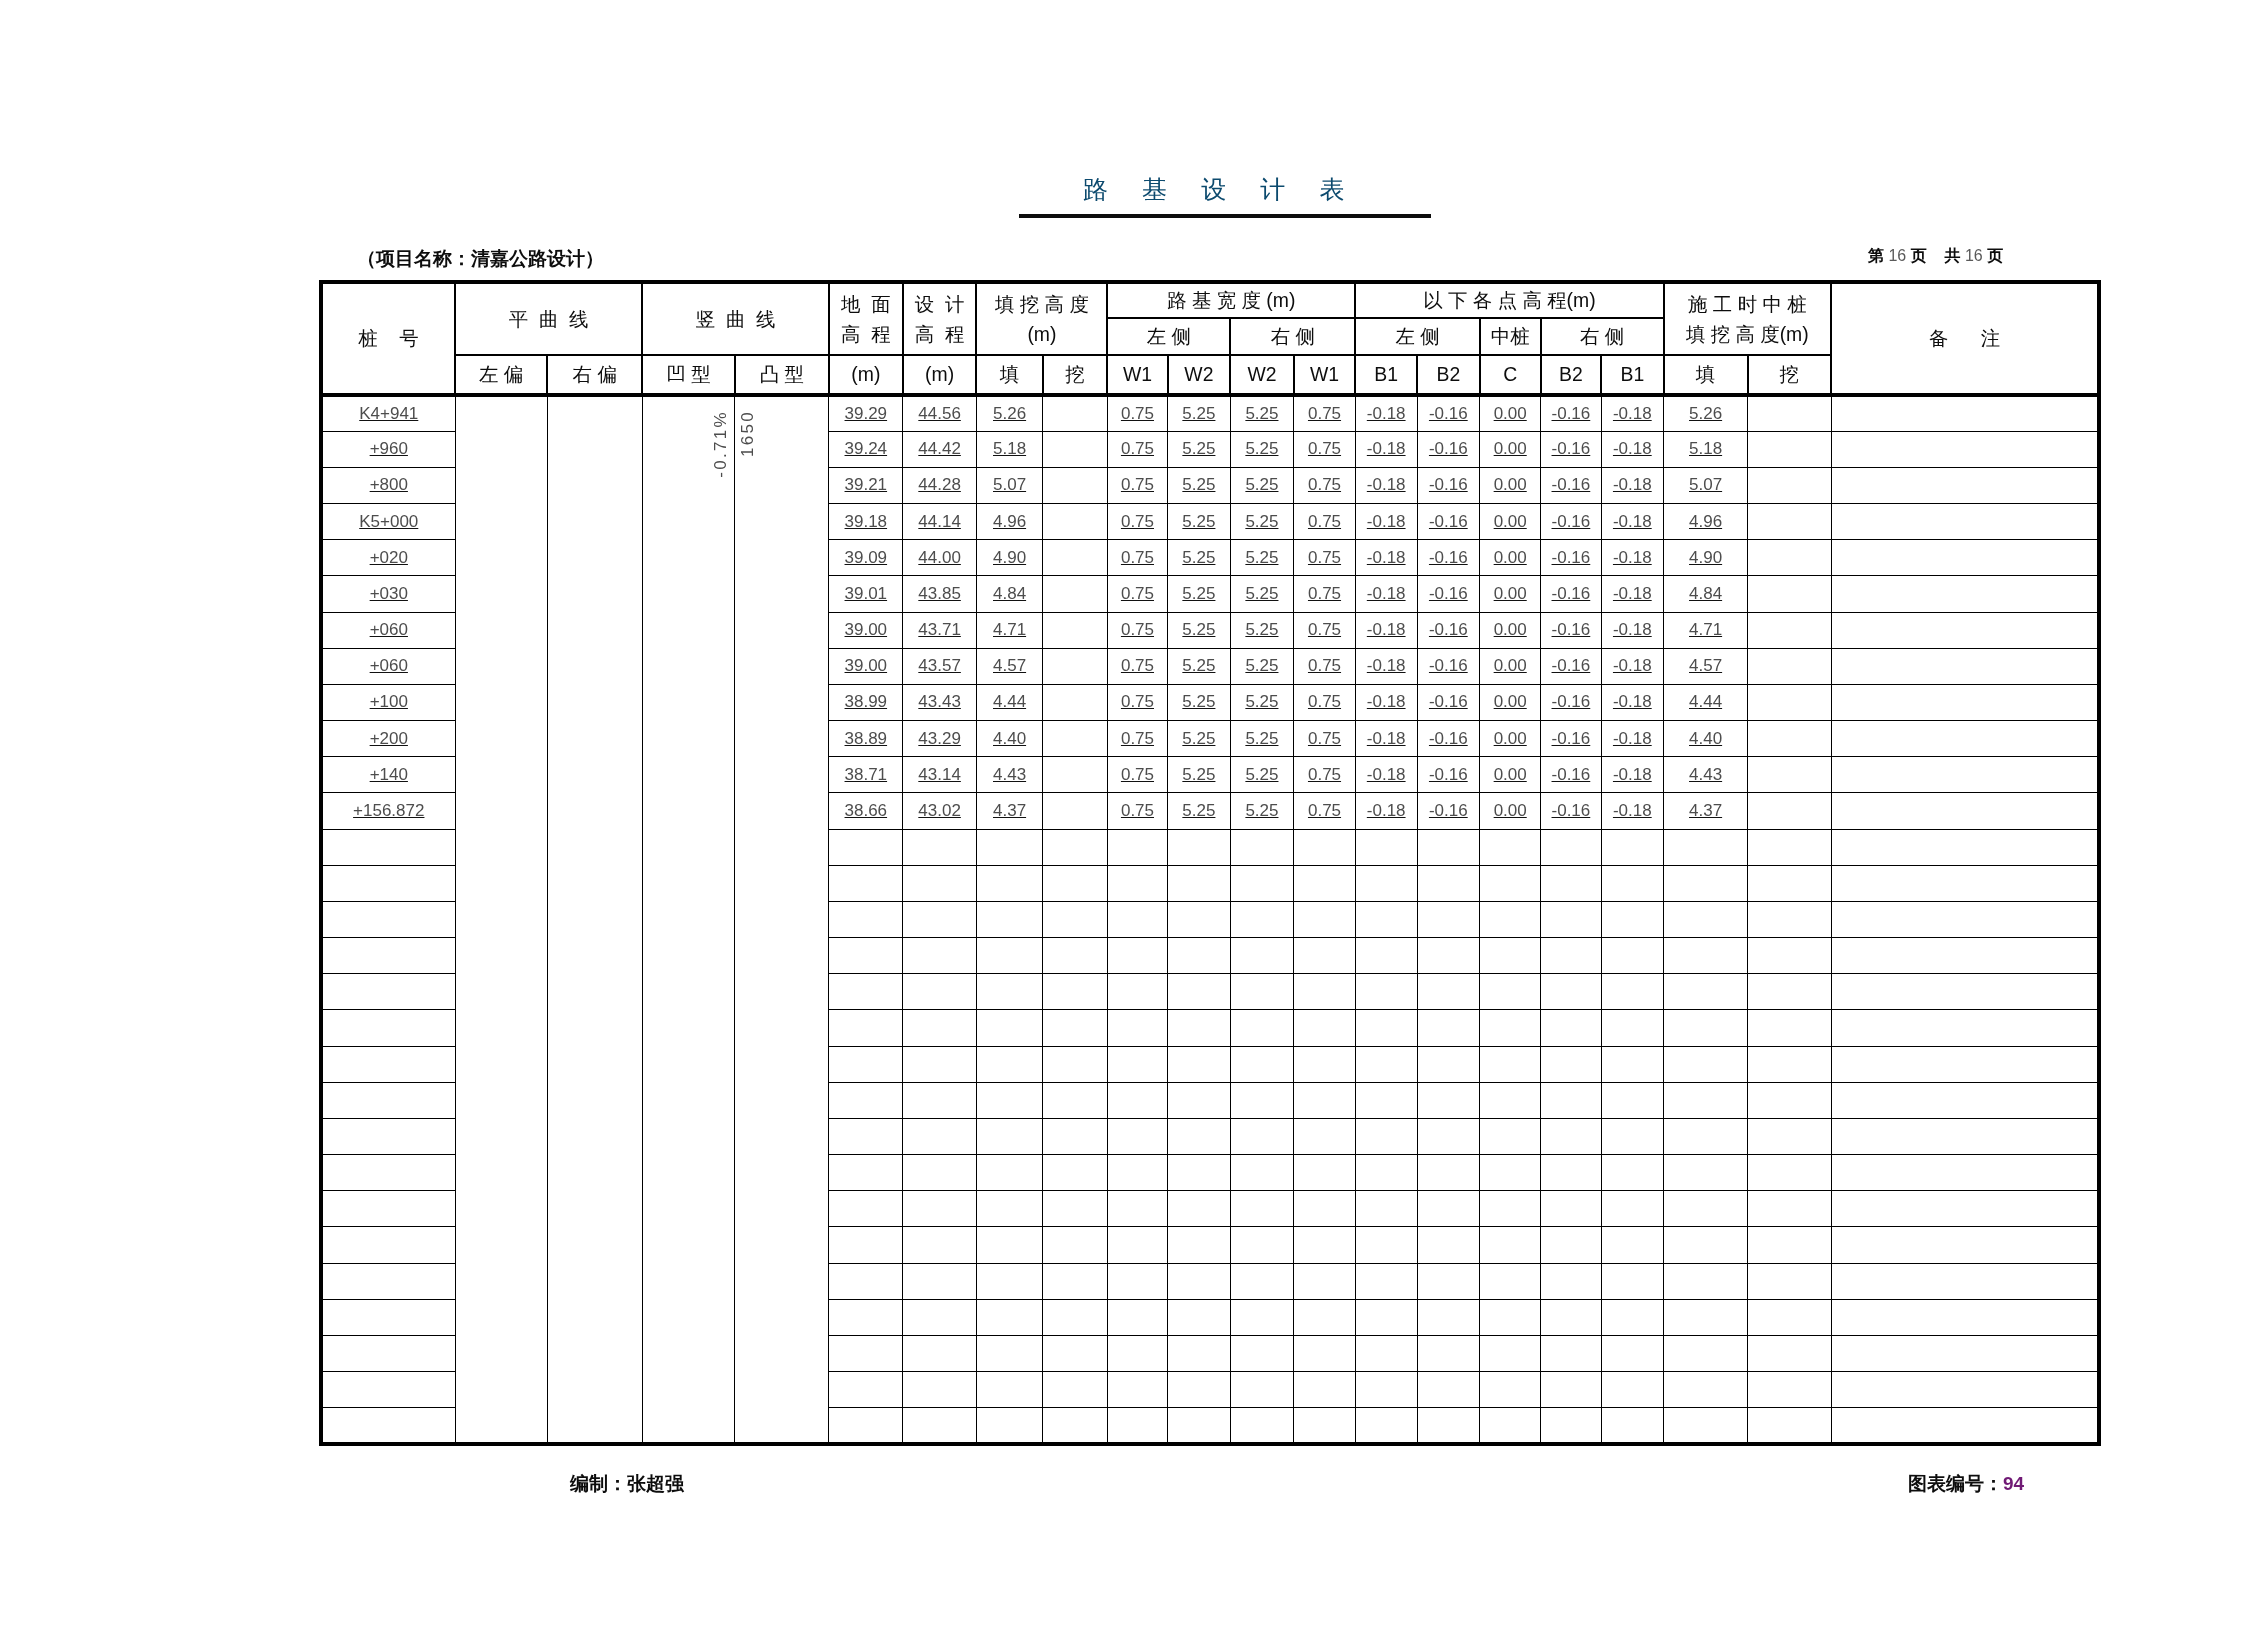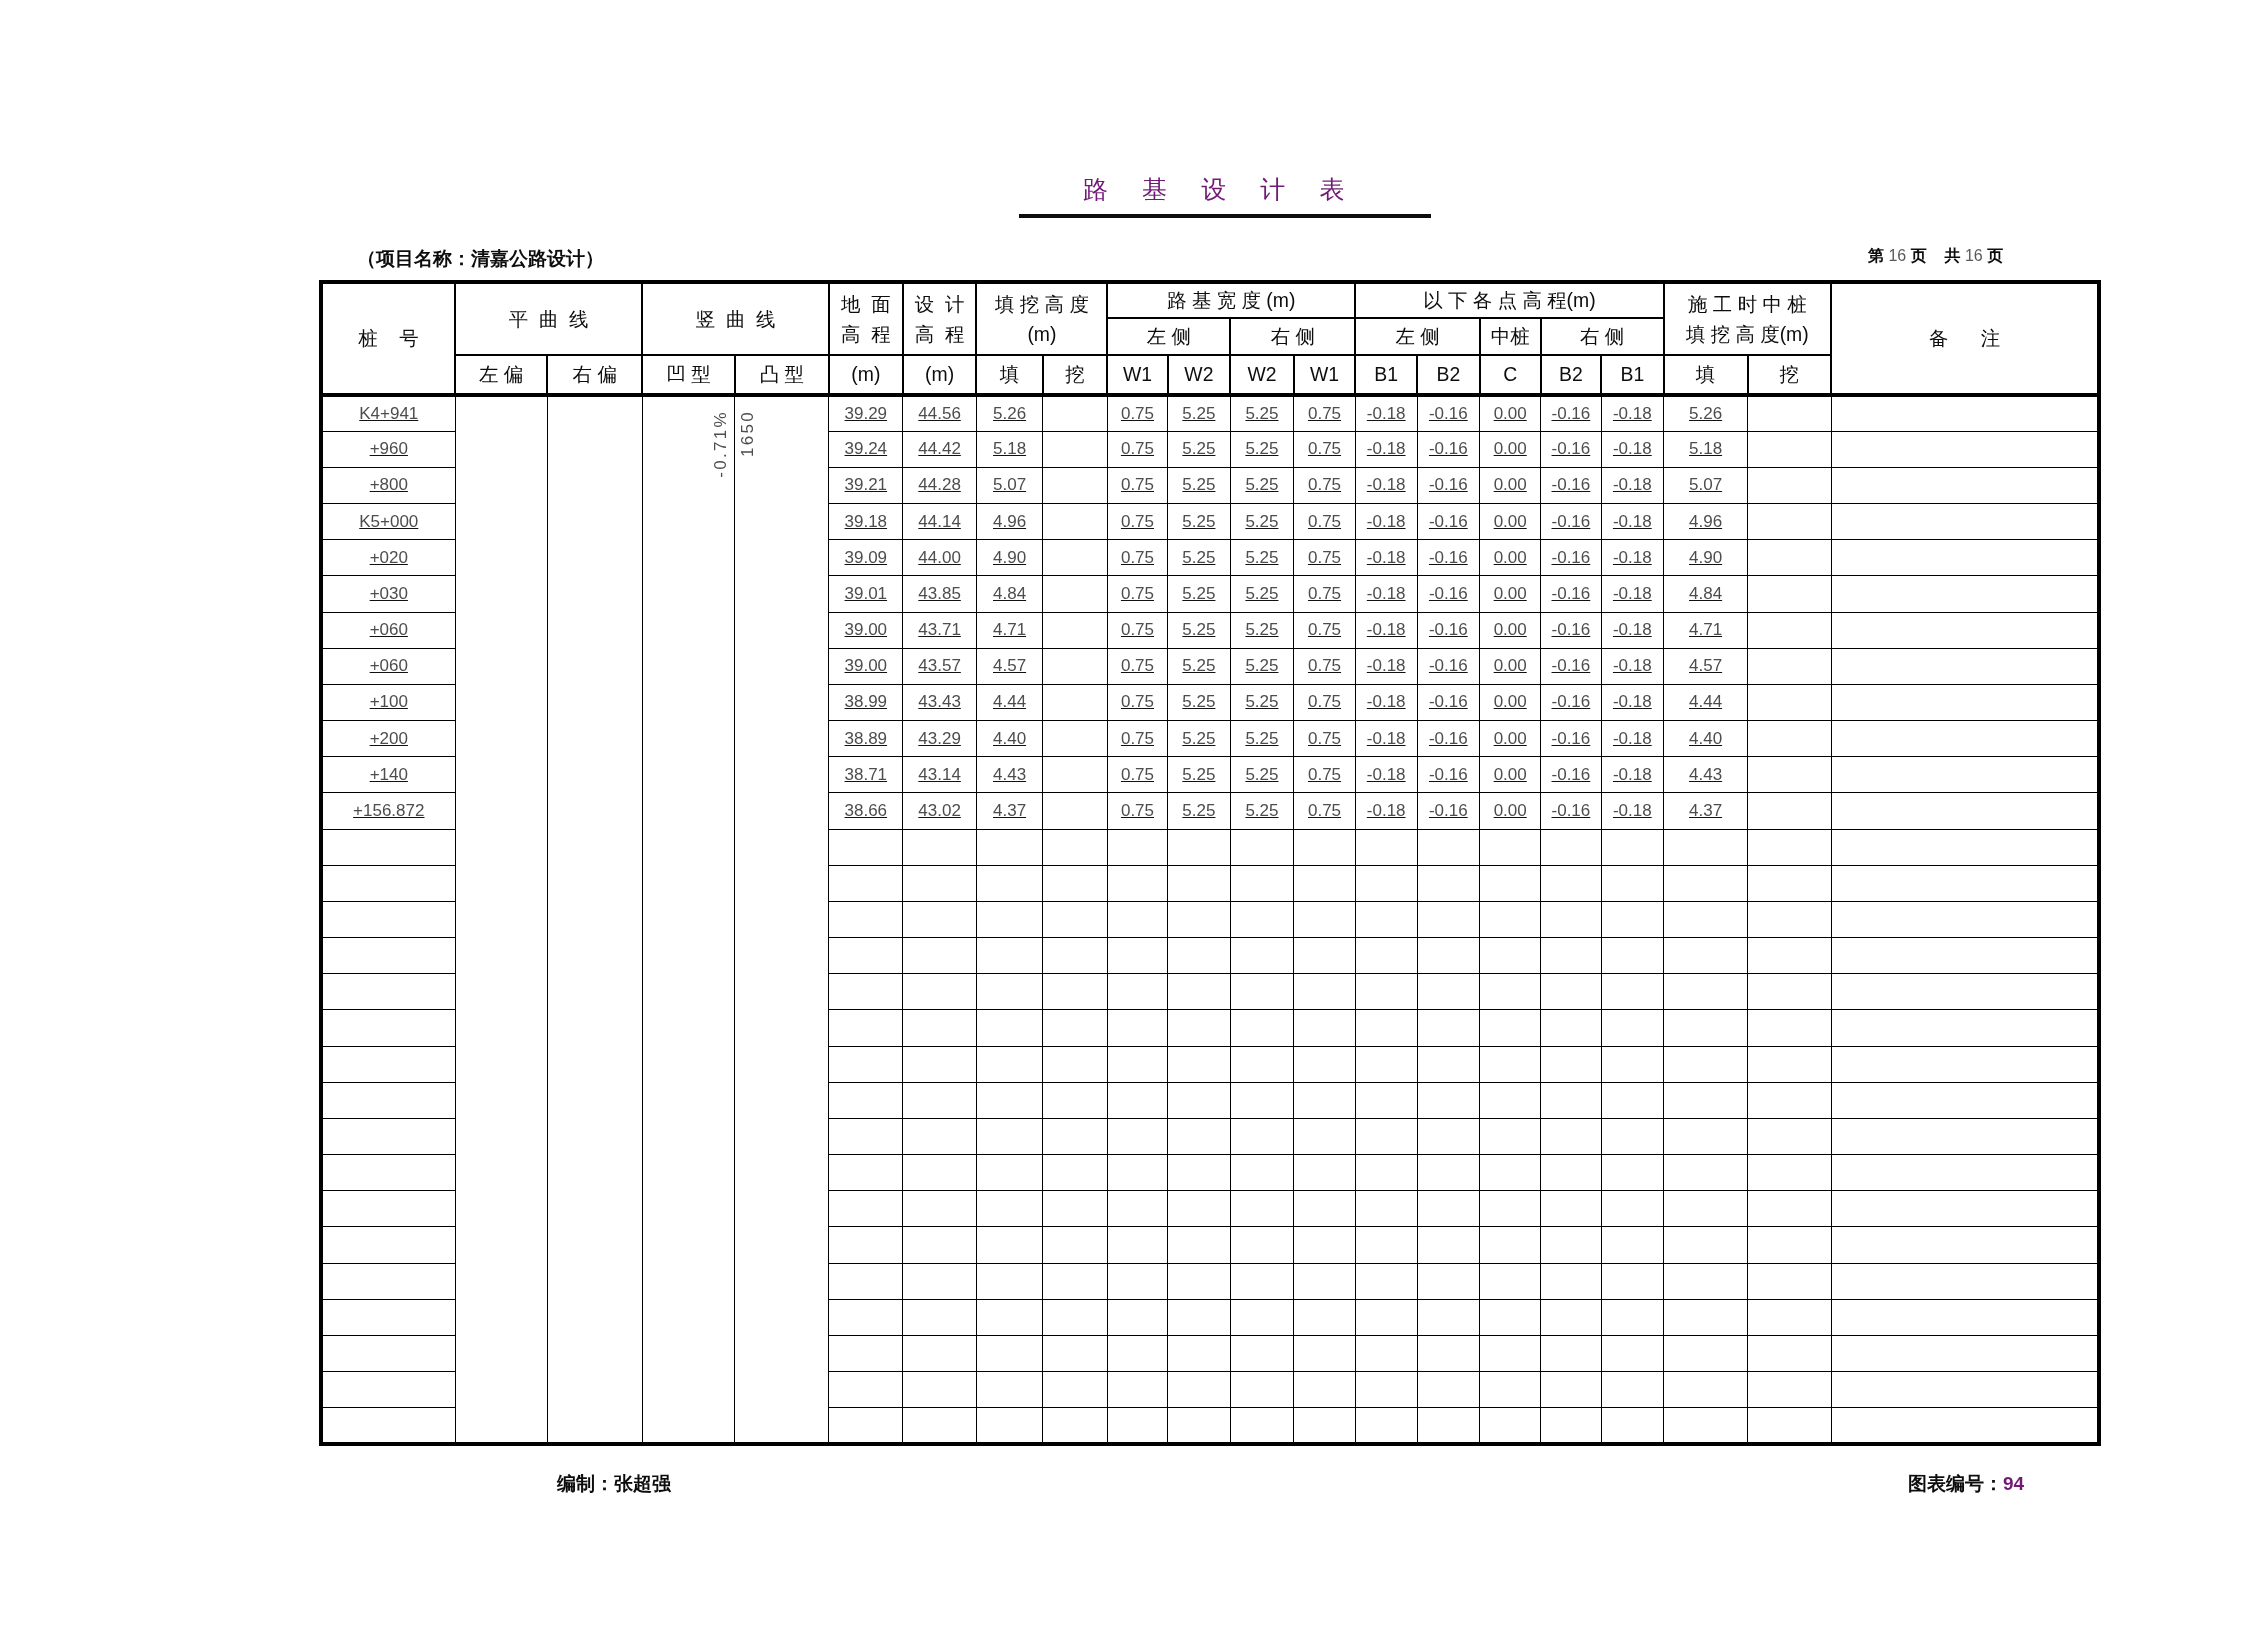--- a/index.html
+++ b/index.html
@@ -1,24 +1,24 @@
 <!DOCTYPE html>
 <html style="font-size:7.2px"><head>
 <meta charset="utf-8">
 <style>
   html,body{margin:0;padding:0;background:#e8e8e8;}
   .page{position:relative;width:2316px;height:1637px;background:#ffffff;overflow:hidden;
         font-family:"Liberation Sans", sans-serif;color:#111;}
   .title{position:absolute;left:972px;top:173px;width:497px;text-align:center;
-         font-size:25px;letter-spacing:13.6px;white-space:pre;color:#701a75;font-weight:500;}
+         font-size:25px;letter-spacing:13.6px;white-space:pre;color:#0c4a6e;font-weight:500;}
   .title-underline{position:absolute;left:1019px;top:214px;width:412px;height:3.6px;background:#0d0d0d;}
   .project-name{position:absolute;left:357px;top:246px;font-size:19px;font-weight:700;white-space:pre;color:#0d0d0d;}
   .pagination{position:absolute;left:1868px;top:246px;font-size:16px;font-weight:600;white-space:pre;color:#0d0d0d;}
   .pagination .num{color:#5a5a5a;font-weight:400;}
-  .footer-left{position:absolute;left:557px;top:1471px;font-size:19px;font-weight:600;white-space:pre;color:#0d0d0d;}
+  .footer-left{position:absolute;left:570px;top:1471px;font-size:19px;font-weight:600;white-space:pre;color:#0d0d0d;}
   .footer-right{position:absolute;left:1908px;top:1471px;font-size:19px;font-weight:600;white-space:pre;color:#0d0d0d;}
   .footer-right .num{color:#701a75;font-weight:700;margin-top:14px;}
 
   table.sheet{position:absolute;left:319px;top:280px;width:1782px;height:1166px;
               border-collapse:collapse;table-layout:fixed;border:4.1px solid #000;}
   .sheet th{border:2.3px solid #000;font-weight:500;color:#0d0d0d;font-size:19.4px;
             white-space:pre;text-align:center;vertical-align:middle;padding:0;line-height:1.55;}
   .sheet thead tr.hr1{height:36px;}
   .sheet thead tr.hr2{height:37px;}
   .sheet thead tr.hr3{height:40px;}

